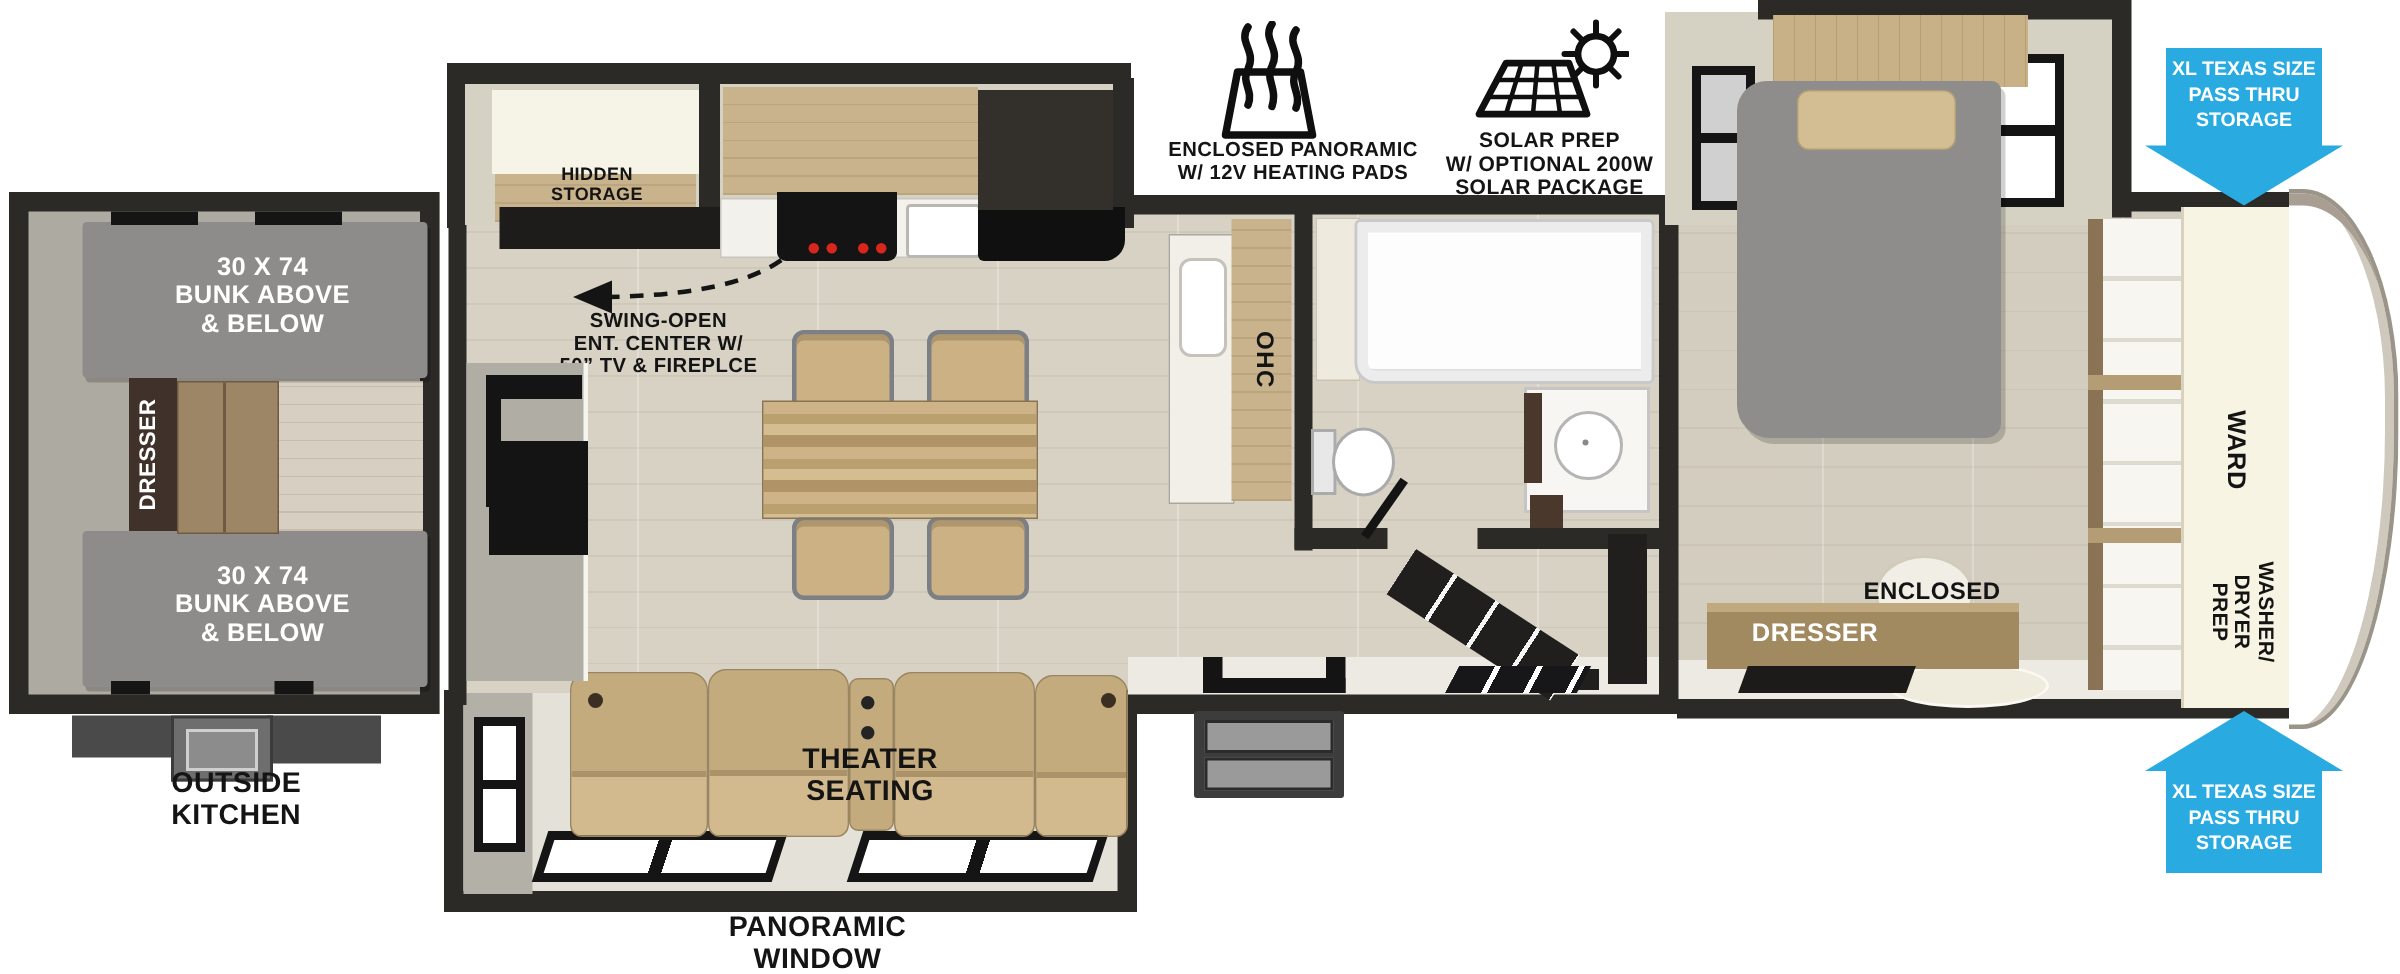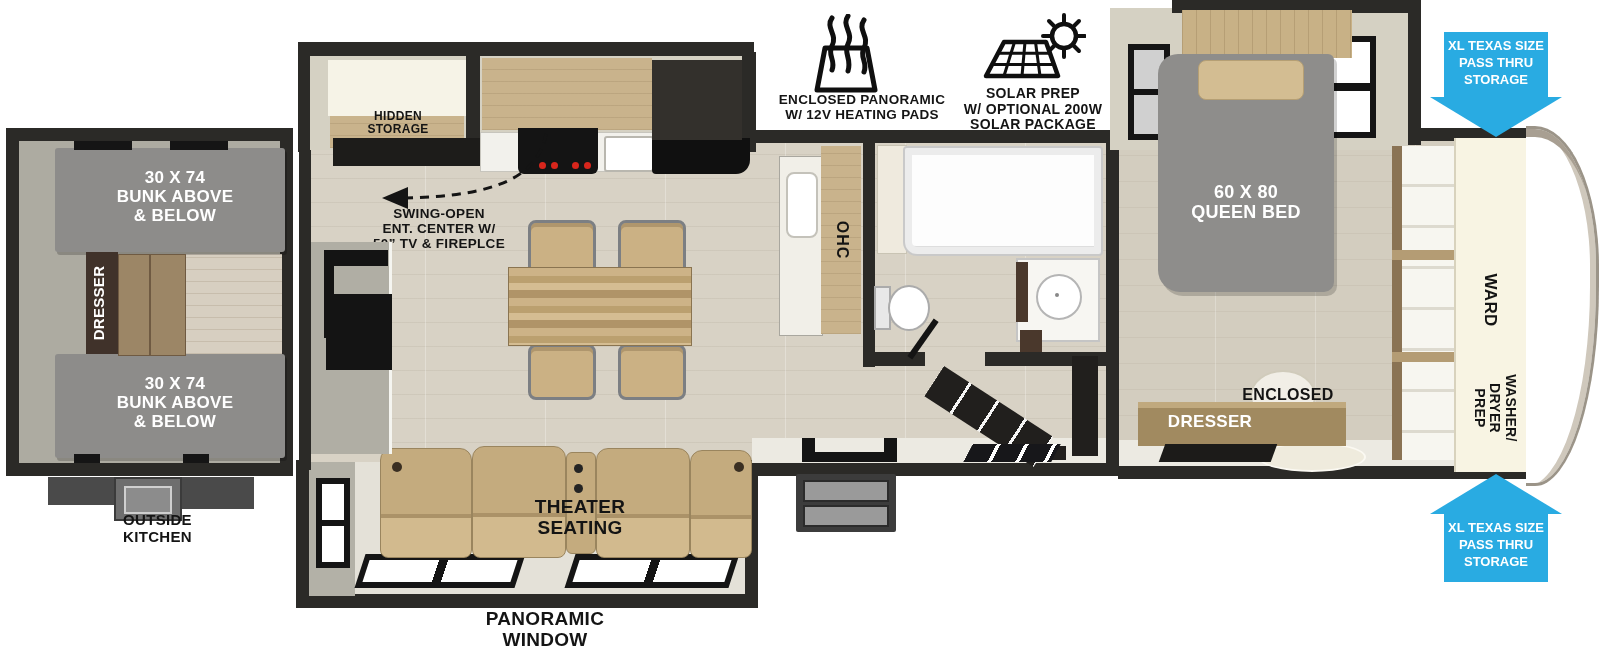--- a/index.html
+++ b/index.html
@@ -76,21 +76,21 @@
   <div class="abs" style="left:118px;top:254px;width:66px;height:100px;background:#9c8666;border:1px solid #6f5a42;background-image:linear-gradient(90deg,transparent 0 30px,#6f5a42 30px 32px,transparent 32px);"></div>
   <div class="wall" style="left:74px;top:141px;width:58px;height:9px;background:#151515;"></div>
   <div class="wall" style="left:170px;top:141px;width:58px;height:9px;background:#151515;"></div>
   <div class="wall" style="left:74px;top:454px;width:26px;height:9px;background:#151515;"></div>
   <div class="wall" style="left:183px;top:454px;width:26px;height:9px;background:#151515;"></div>
 
   <div class="abs" style="left:48px;top:477px;width:66px;height:28px;background:#4a4a4a;"></div>
   <div class="abs" style="left:178px;top:477px;width:76px;height:32px;background:#4a4a4a;"></div>
   <div class="abs" style="left:114px;top:477px;width:64px;height:40px;background:#6e6e6e;border:2px solid #3b3b3b;"></div>
   <div class="abs" style="left:124px;top:486px;width:44px;height:24px;background:#8c8c8c;border:2px solid #cfcfcf;"></div>
-  <div class="lbl" style="left:95px;top:512px;width:125px;font-size:15px;">OUTSIDE
+  <div class="lbl" style="left:95px;top:512px;width:125px;font-size:19px;">OUTSIDE
 KITCHEN</div>
 
   <div class="wall" style="left:299px;top:130px;width:12px;height:340px;"></div>
   <div class="wall" style="left:745px;top:130px;width:365px;height:13px;"></div>
   <div class="wall" style="left:1400px;top:128px;width:133px;height:13px;"></div>
   <div class="abs" style="left:752px;top:438px;width:366px;height:28px;background:#eceae2;"></div>
   <div class="wall" style="left:752px;top:463px;width:366px;height:13px;"></div>
   <div class="abs" style="left:1118px;top:440px;width:340px;height:27px;background:#eceae2;"></div>
   <div class="wall" style="left:1118px;top:466px;width:415px;height:13px;"></div>
 
@@ -171,22 +171,20 @@
   <div class="wall" style="left:1106px;top:130px;width:13px;height:340px;"></div>
 
   <div class="abs cream" style="left:1110px;top:8px;width:300px;height:142px;"></div>
   <div class="wall" style="left:1172px;top:0px;width:248px;height:13px;"></div>
   <div class="wall" style="left:1408px;top:0px;width:13px;height:145px;"></div>
   <div class="win" style="left:1128px;top:44px;width:30px;height:84px;background:linear-gradient(180deg,#d0d0d0 0 46%,#141414 46% 54%,#d0d0d0 54%);"></div>
   <div class="win" style="left:1324px;top:36px;width:40px;height:90px;background:linear-gradient(180deg,#fff 0 46%,#141414 46% 54%,#fff 54%);"></div>
   <div class="abs" style="left:1182px;top:10px;width:170px;height:48px;background:#c8b186;background-image:repeating-linear-gradient(90deg,rgba(110,85,50,.2) 0 1px,transparent 1px 14px);"></div>
   <div class="abs" style="left:1158px;top:54px;width:176px;height:238px;background:#8e8d8b;border-radius:20px 6px 10px 22px;box-shadow:3px 4px 0 rgba(0,0,0,.18);"></div>
   <div class="abs" style="left:1198px;top:60px;width:104px;height:38px;background:#d3bd92;border:1px solid #b59f74;border-radius:8px;"></div>
-  <div class="lbl wlbl" style="left:1158px;top:182px;width:176px;font-size:18px;">60 X 80
-QUEEN BED</div>
 
   <div class="abs" style="left:1258px;top:442px;width:104px;height:26px;background:#efebdd;border:2px solid #fbf9f2;border-radius:50%;"></div>
   <div class="abs" style="left:1250px;top:370px;width:62px;height:48px;background:#f1eee6;border:2px solid #d0cbbb;border-radius:50%;"></div>
   <div class="lbl" style="left:1230px;top:386px;width:116px;font-size:16px;">ENCLOSED</div>
   <div class="abs" style="left:1138px;top:402px;width:208px;height:44px;background:#a18a60;border-top:6px solid #c0a97e;box-sizing:border-box;"></div>
   <div class="lbl wlbl" style="left:1150px;top:412px;width:120px;font-size:17px;">DRESSER</div>
   <div class="abs" style="left:1162px;top:444px;width:112px;height:18px;background:#1c1b19;transform:skewX(-20deg);"></div>
 
   <div class="abs" style="left:1392px;top:146px;width:62px;height:314px;background:repeating-linear-gradient(180deg,#f7f6f0 0 38px,#dddacf 38px 41px);border-left:10px solid #8a7354;box-sizing:border-box;"></div>
   <div class="abs" style="left:1392px;top:250px;width:62px;height:10px;background:#b49c74;"></div>

